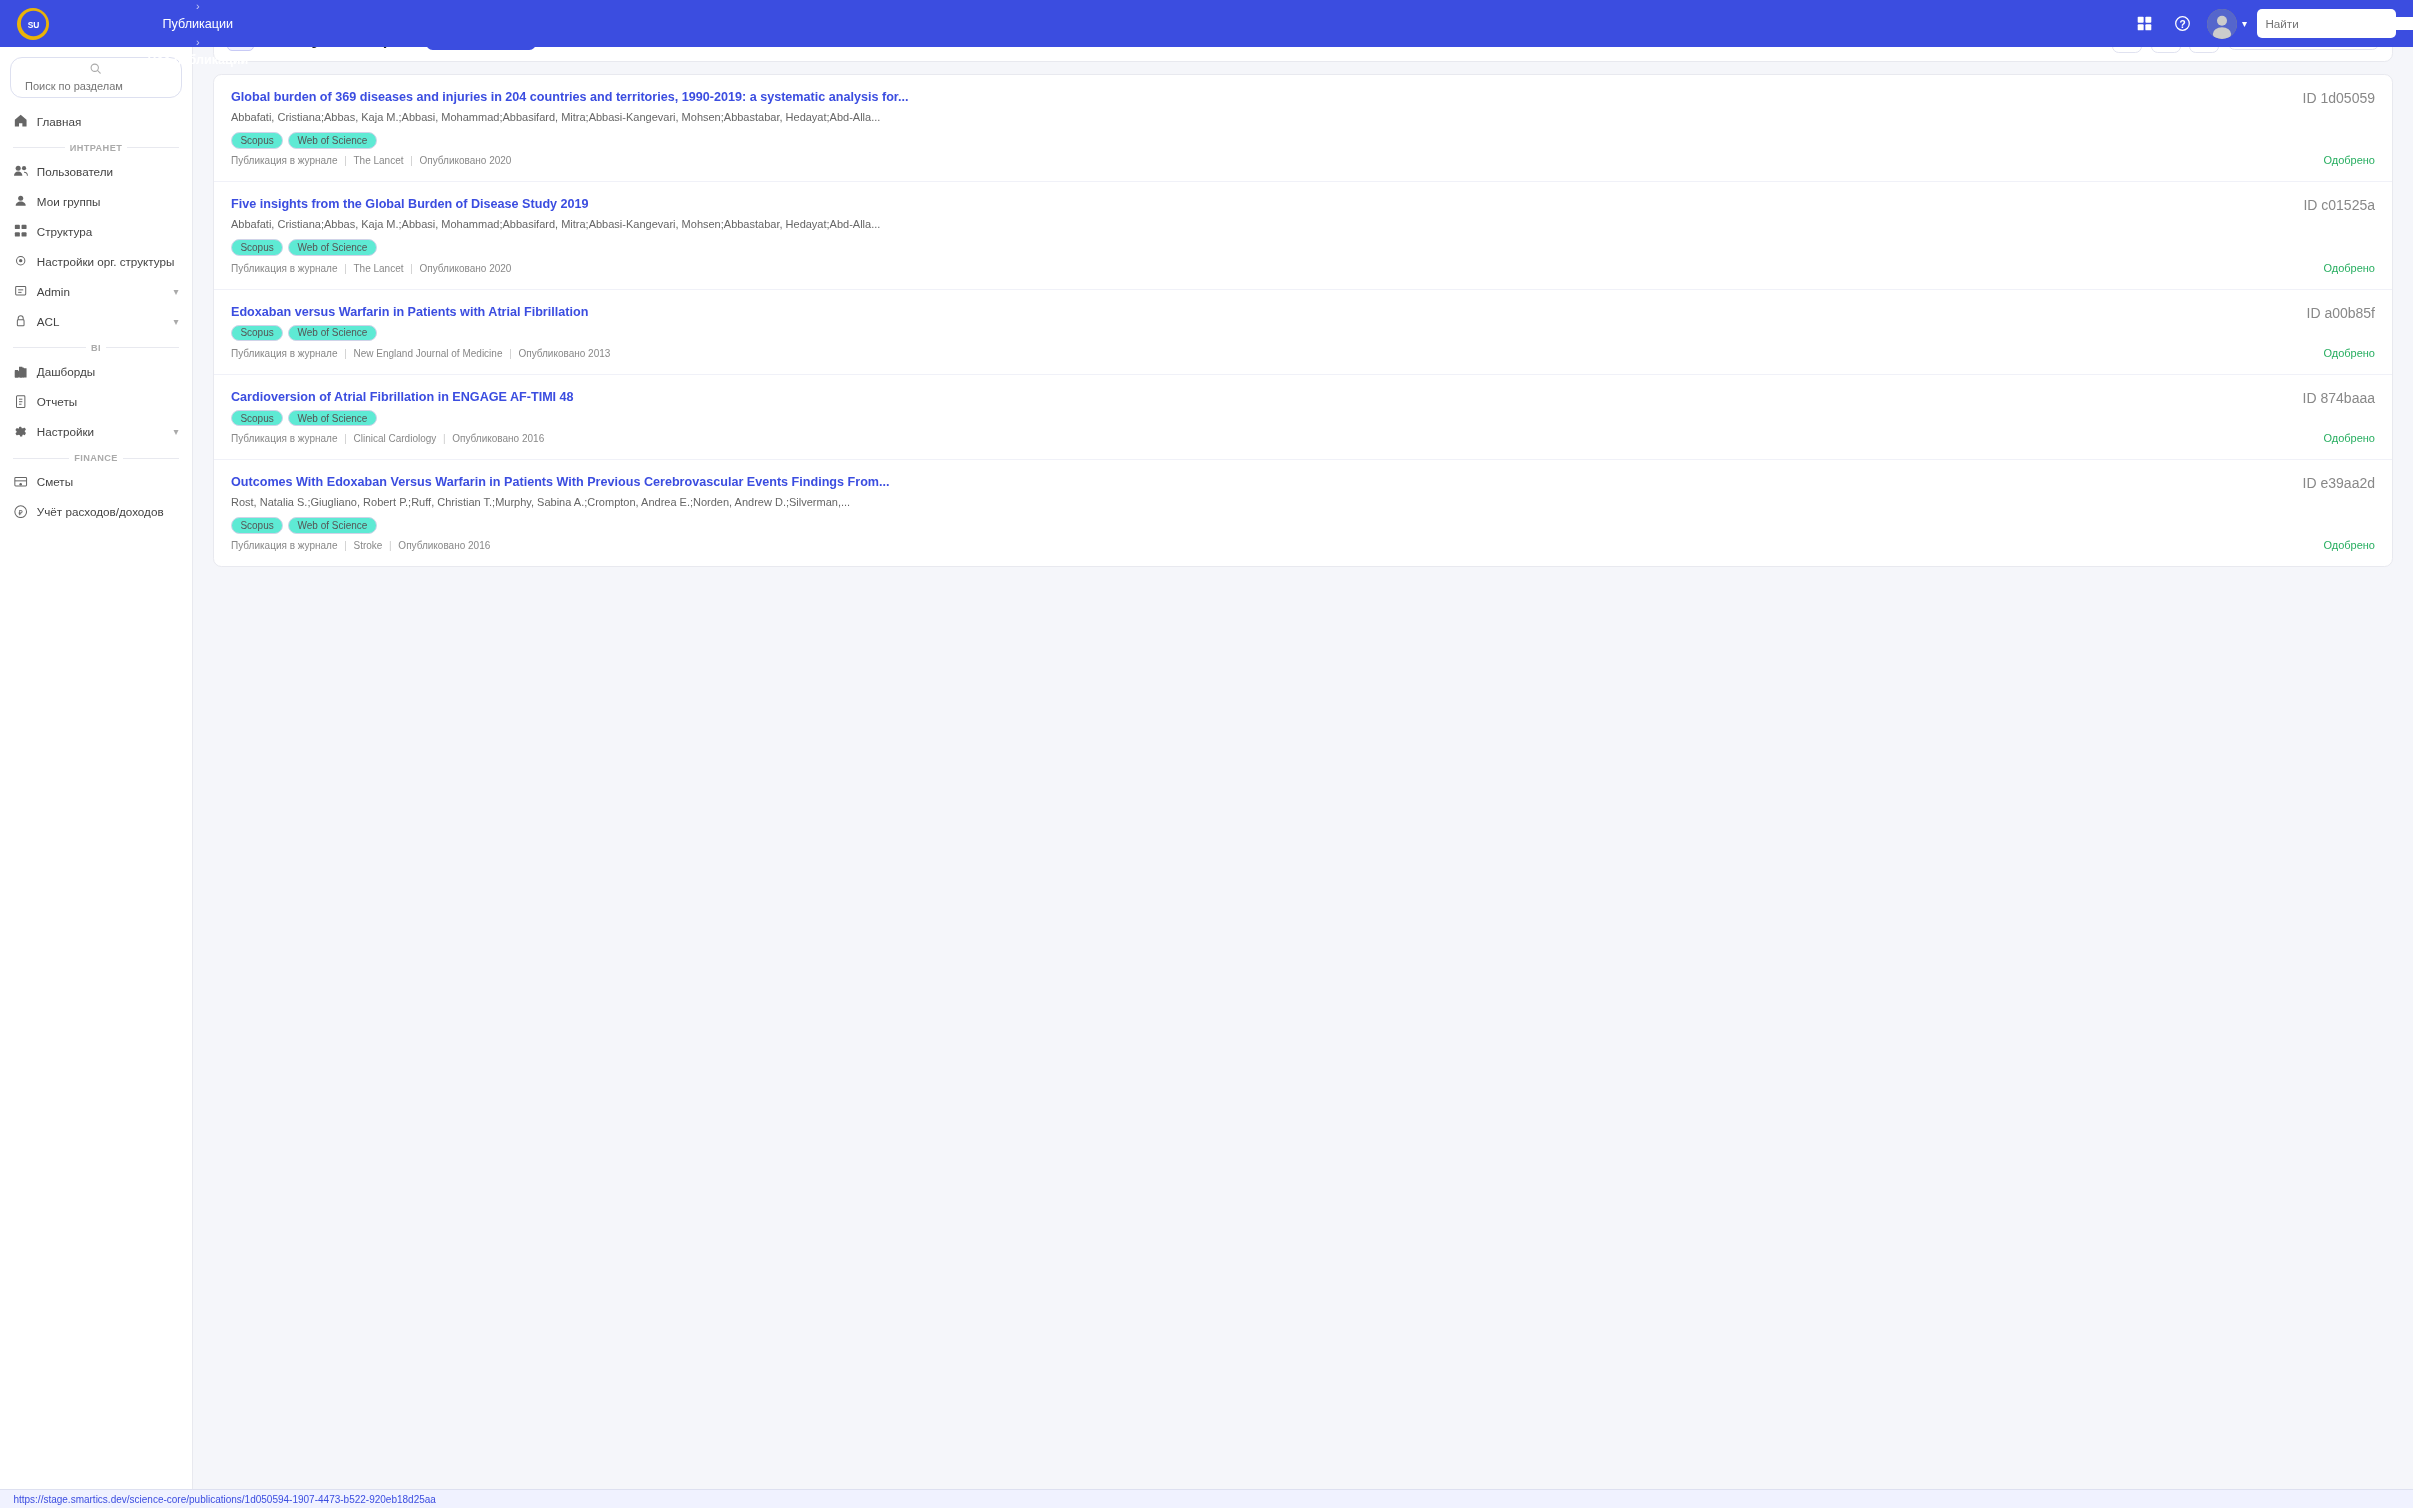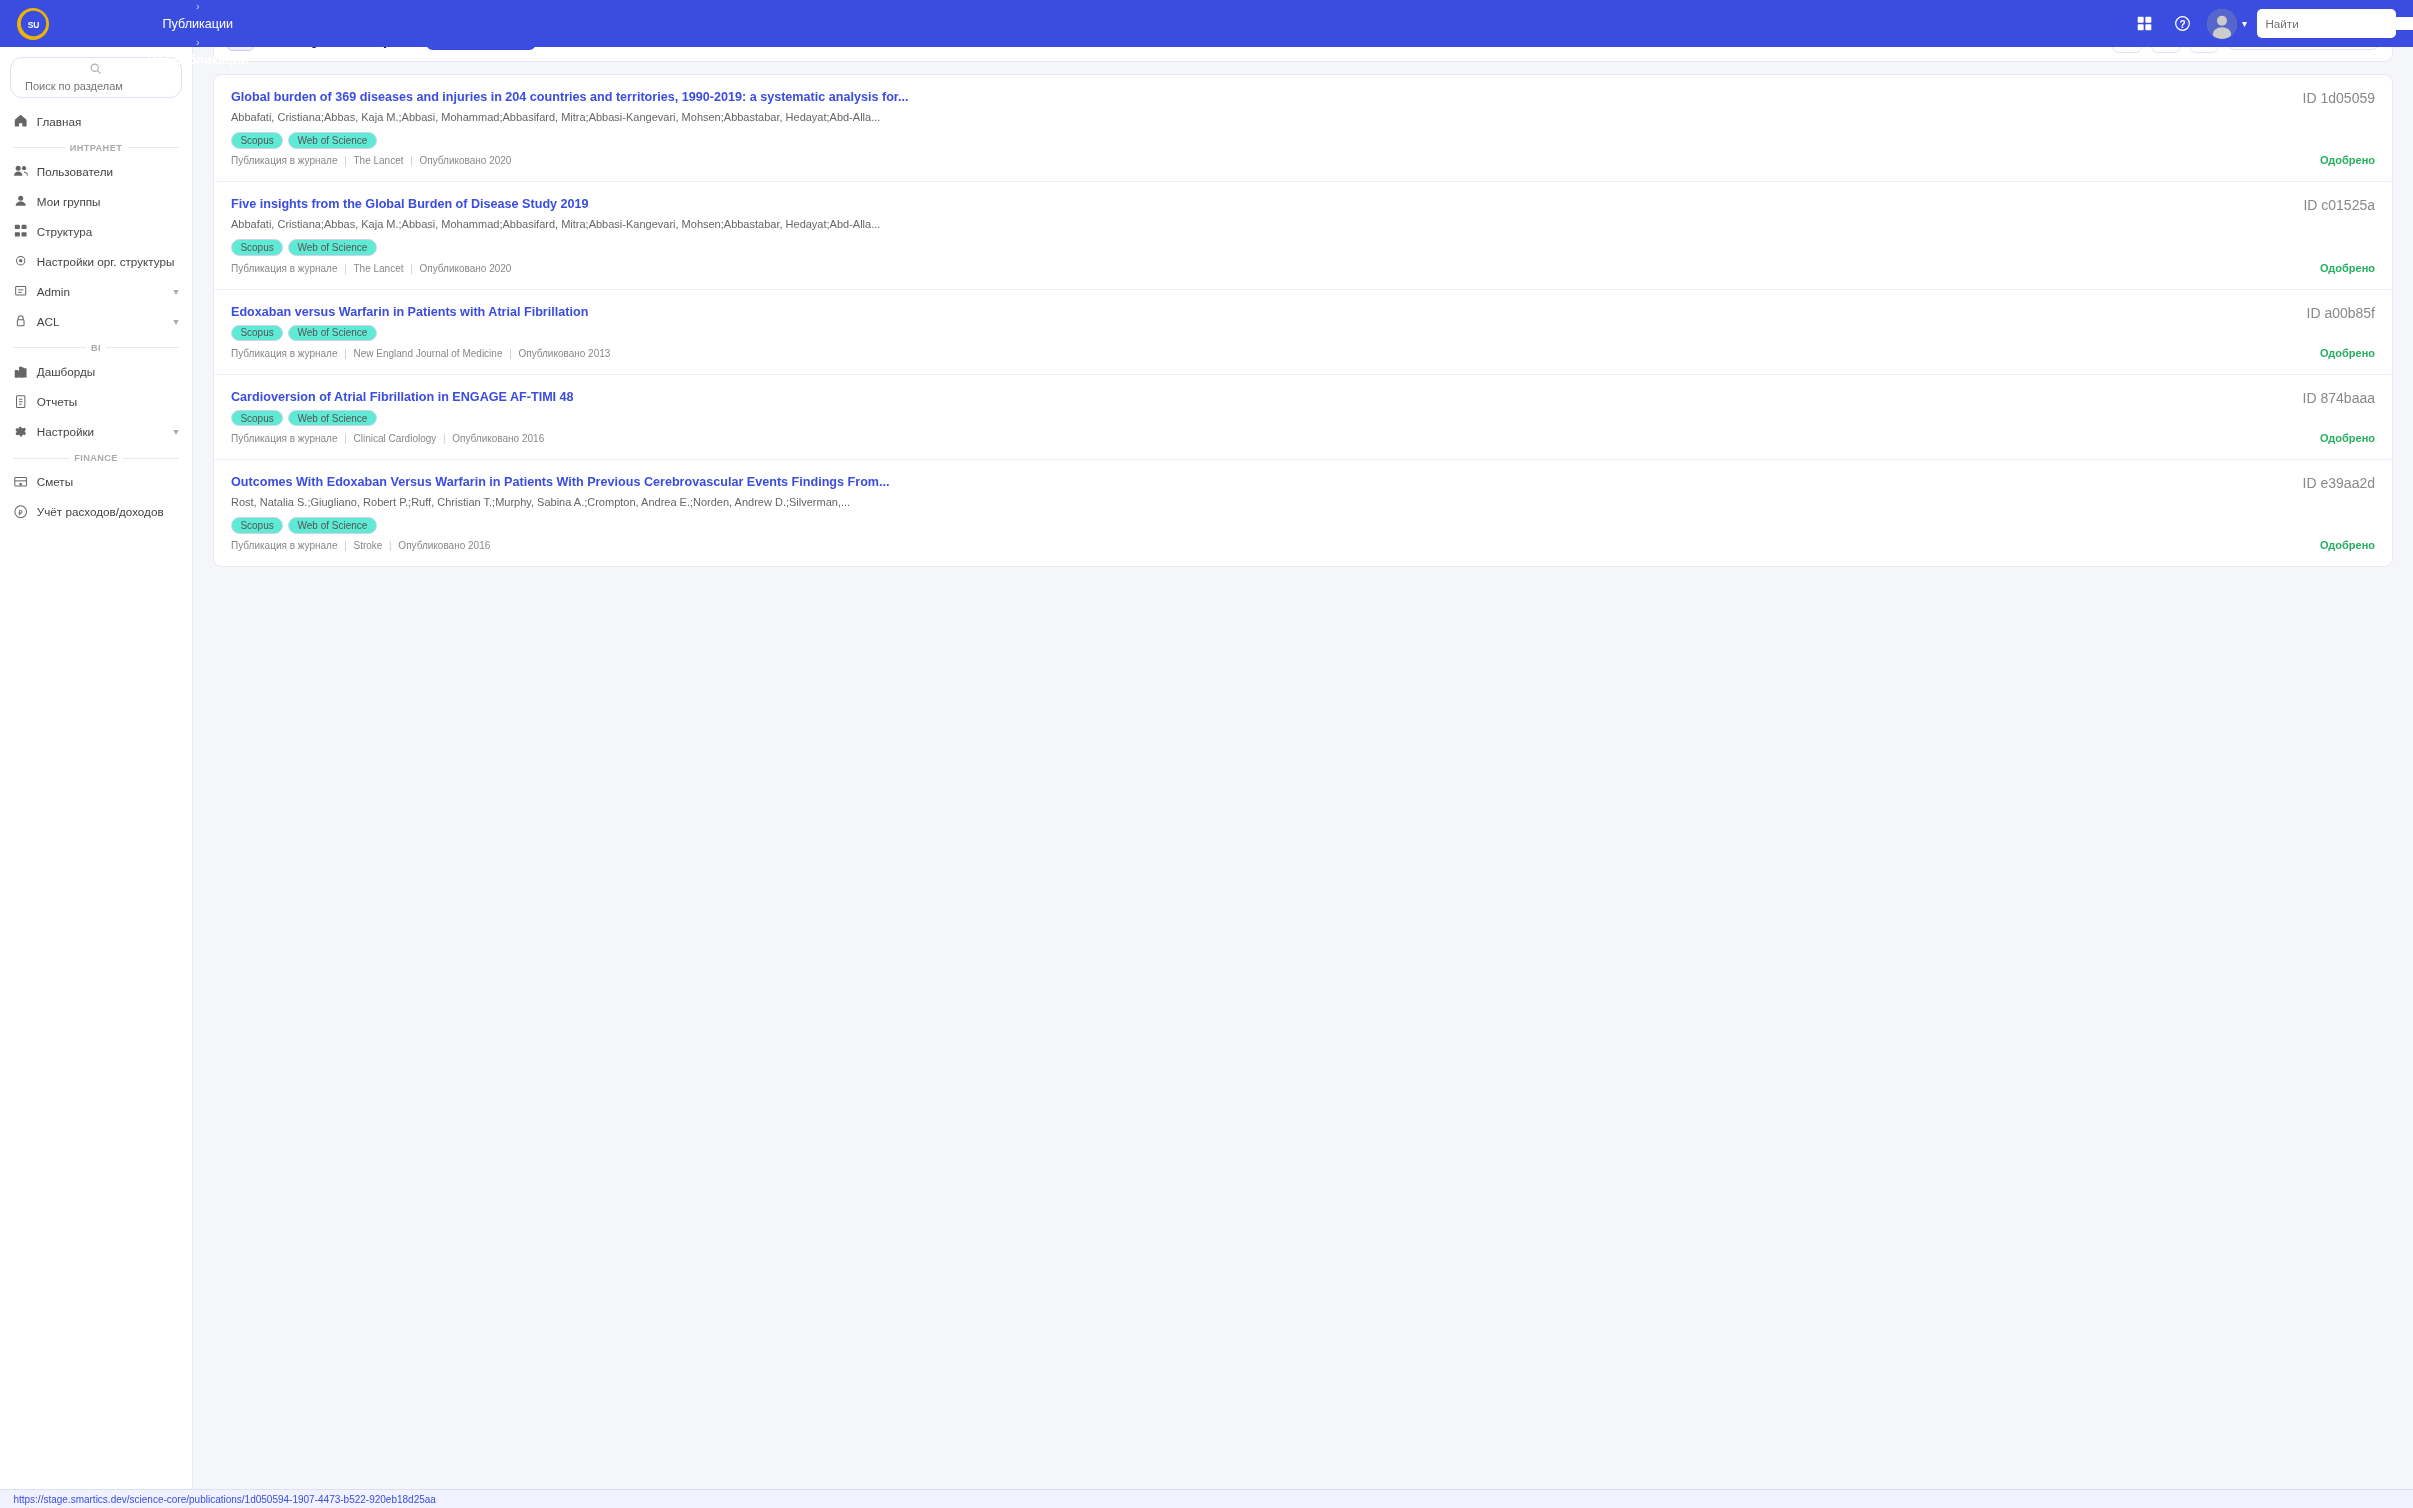--- a/index.html
+++ b/index.html
@@ -322,21 +322,21 @@
       gap: 6.7px;
       font-size: 10px;
       color: #888;
     }
     .pub-meta-sep { color: #ccc; }
     .pub-status {
       position: absolute;
       right: 17px;
       bottom: 15px;
       font-size: 11px;
-      font-weight: 700;
+      font-weight: 400;
       color: #27ae60;
       text-align: right;
     }
 
     
     .status-bar {
       position: fixed;
       bottom: 0; left: 0; right: 0;
       background: #f0f2ff;
       border-top: 0.8px solid #dde0f0;

